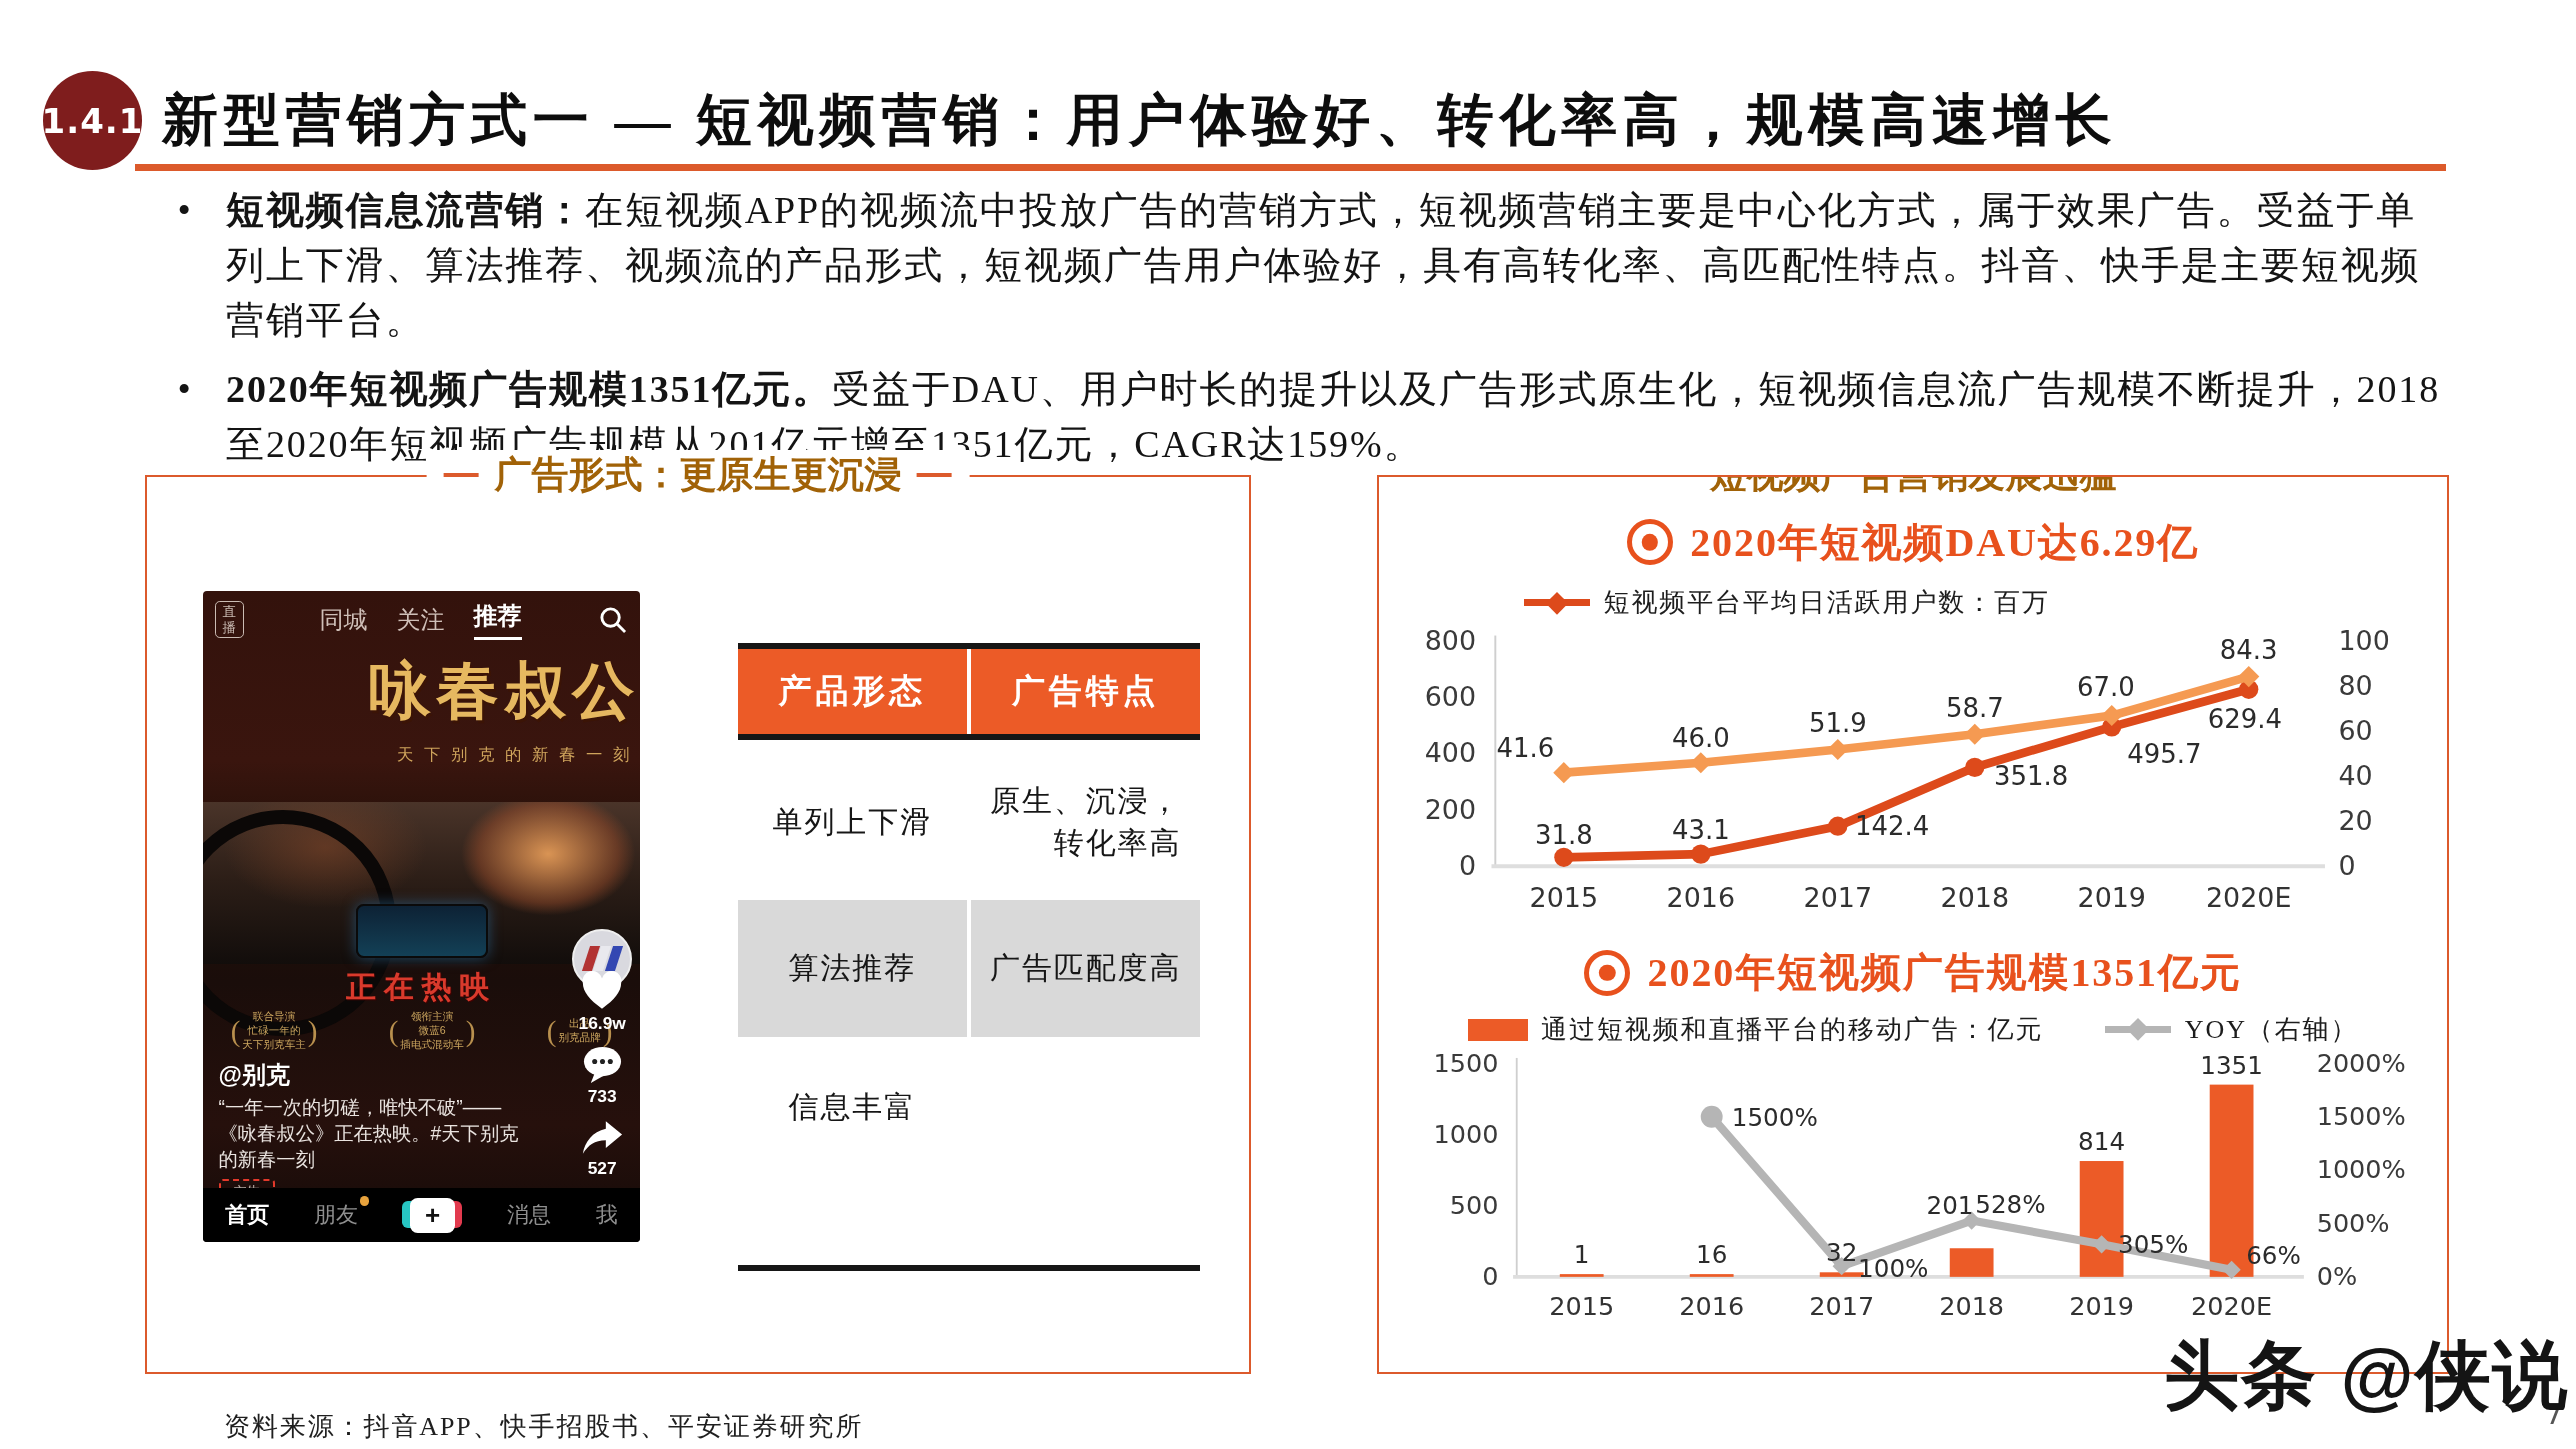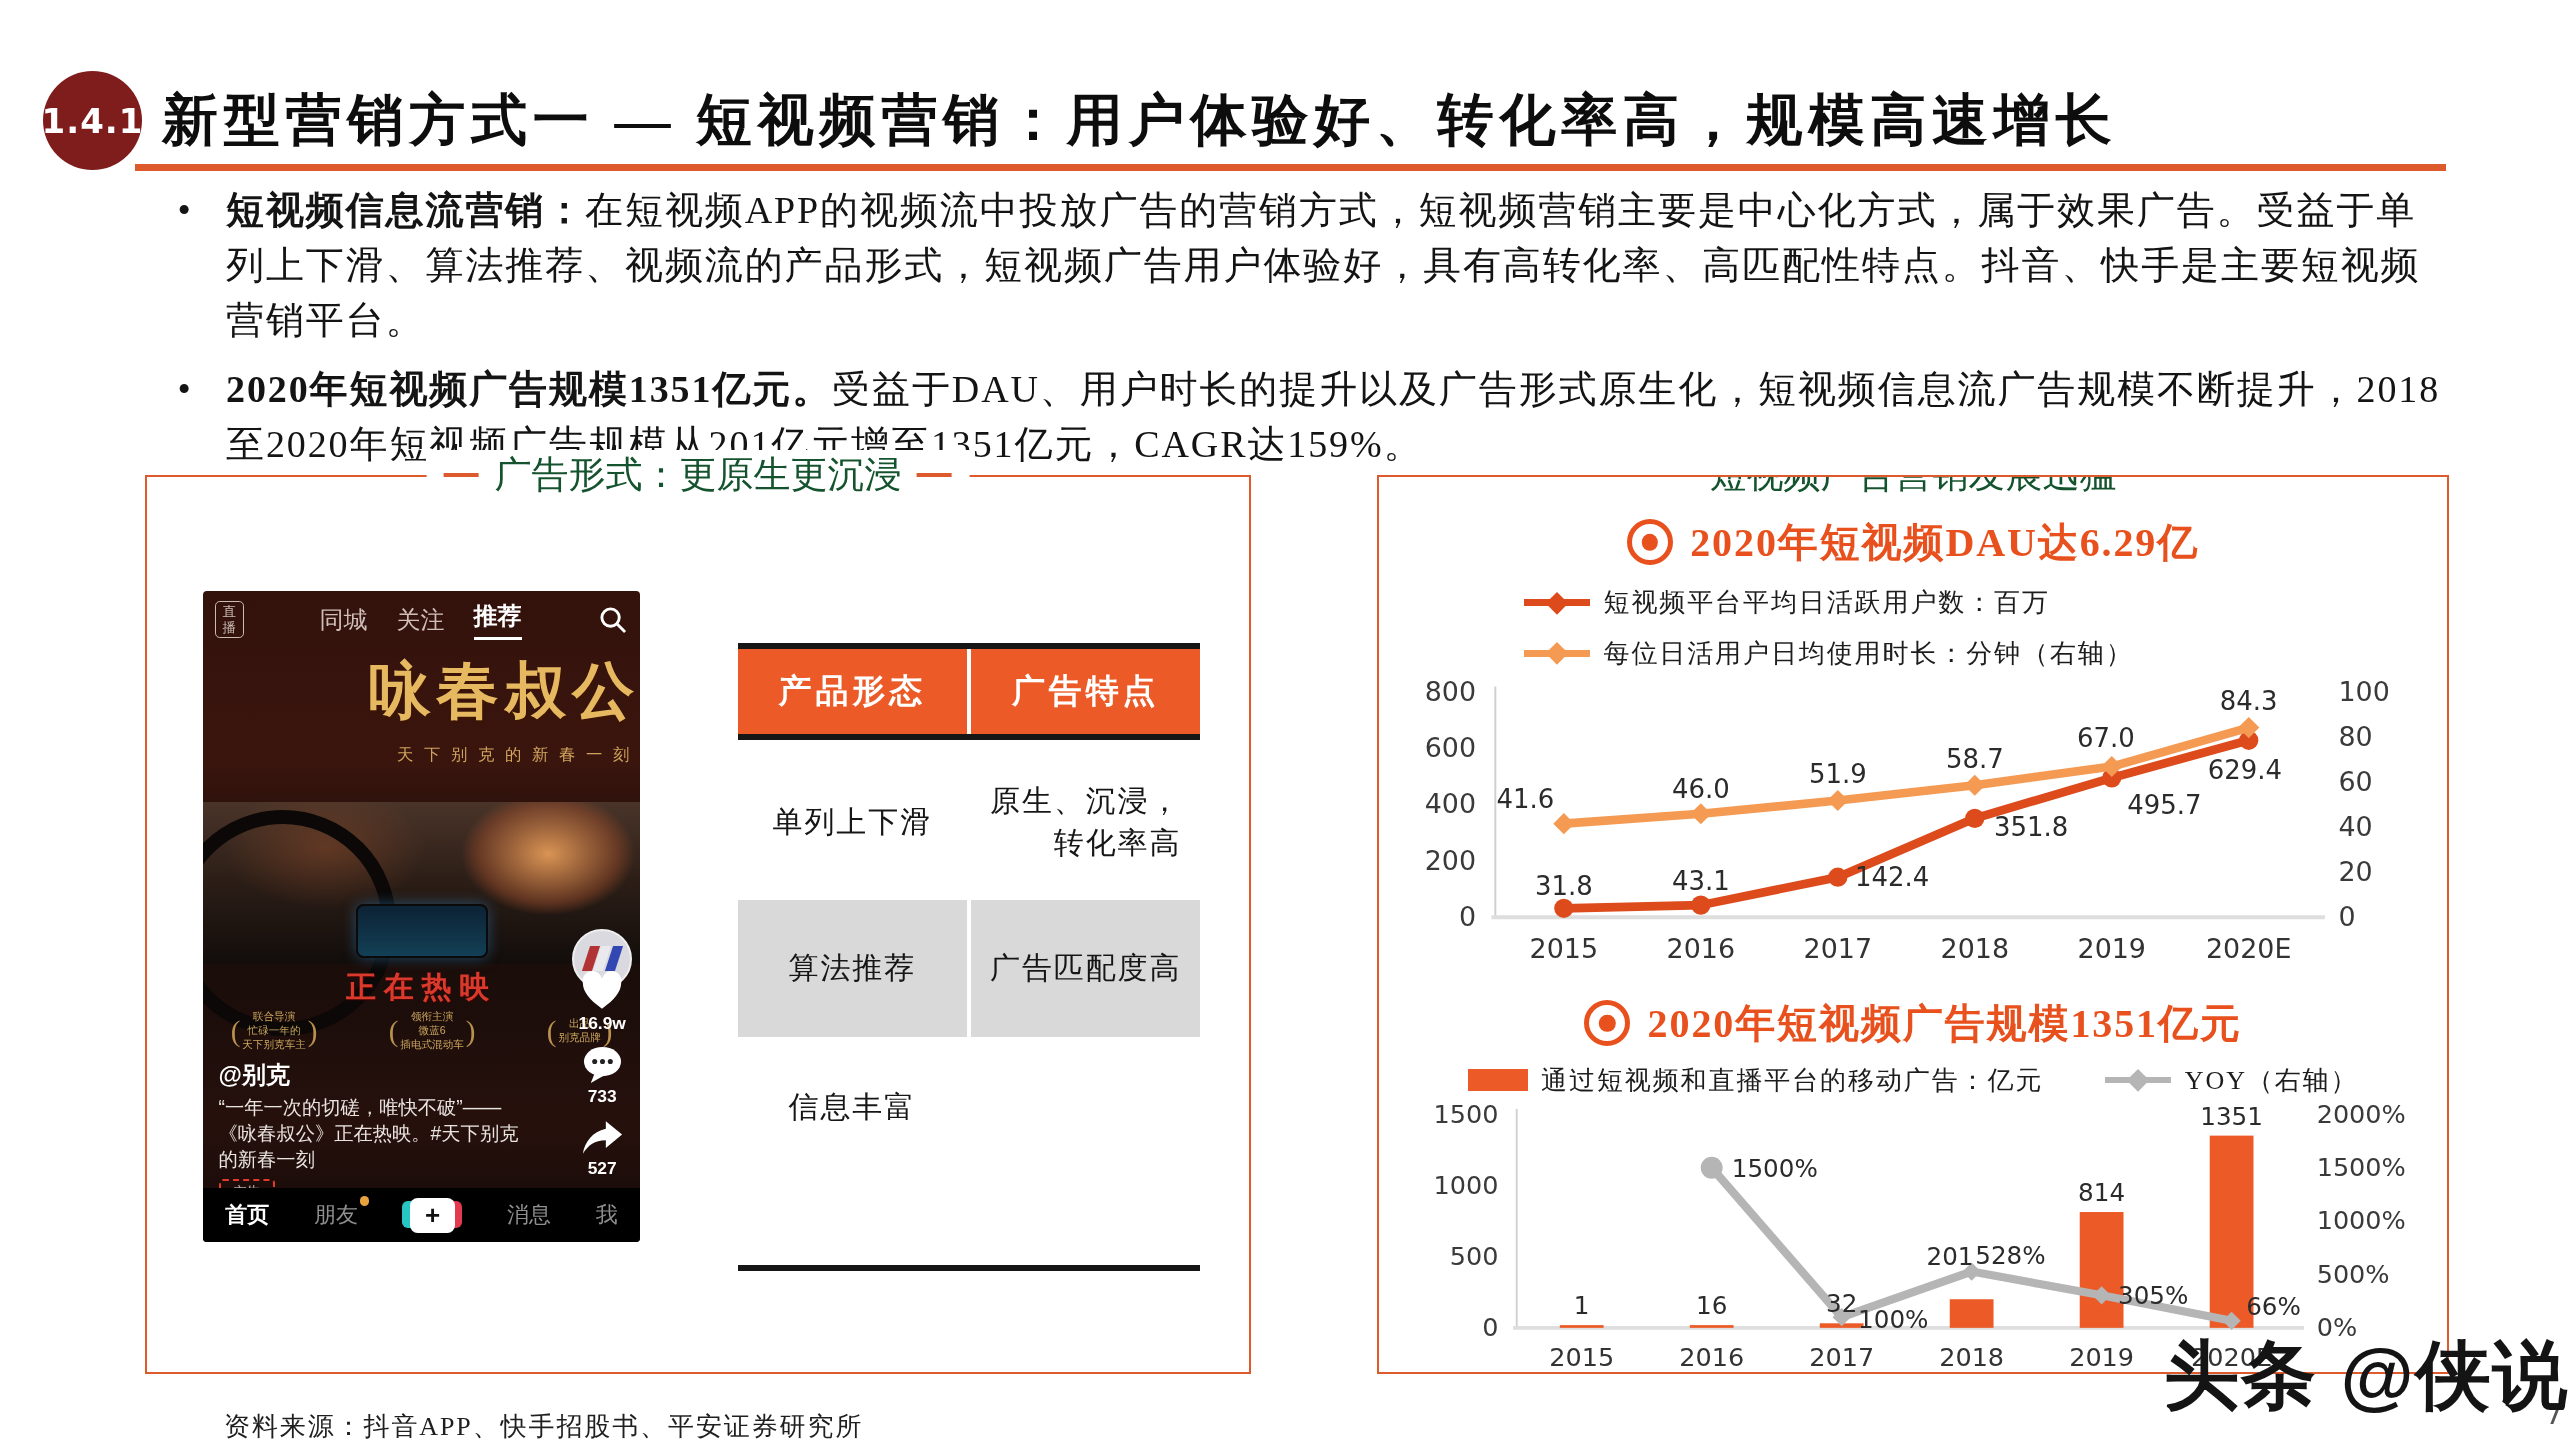--- a/index.html
+++ b/index.html
@@ -19,21 +19,21 @@
   .bullets li{position:relative;padding-left:62px;font-size:38px;line-height:1.45;letter-spacing:1.9px;
               color:#141414;margin-bottom:13.5px;}
   .bullets li::before{content:"•";position:absolute;left:13.5px;top:0;font-size:38px;color:#141414;}
   .bullets .lead{font-weight:700;}
 
   
   .panel{position:absolute;border:2.9px solid #dc5a2c;background:#fff;}
   .panel-left{left:145px;top:475px;width:1102px;height:895px;}
   .panel-right{left:1377px;top:475px;width:1068px;height:895px;overflow:hidden;}
   .panel-title{position:absolute;top:-27px;left:50%;transform:translateX(-50%);background:#fff;
-         padding:0 17.4px;font-size:37px;font-weight:400;color:#14532d;white-space:nowrap;
+         padding:0 17.4px;font-size:37px;font-weight:700;color:#a16207;white-space:nowrap;
          display:flex;align-items:center;gap:15.5px;text-align:right;}
   .panel-title::before,.panel-title::after{content:"";width:35px;height:4.8px;background:#dc5a2c;display:block;}
 
   
   .phone{position:absolute;left:56px;top:114px;width:437px;height:651px;border-radius:3.9px;overflow:hidden;
          background:linear-gradient(180deg,#33120c 0%,#3a150e 26%,#241009 38%,#1a0d0a 60%,#26100c 82%,#140a08 100%);
          font-family:"Liberation Sans",sans-serif;color:#e6ddd8;}
   .p-nav{display:flex;align-items:center;height:46px;padding:5.8px 13.5px 0 11.6px;gap:29px;}
   .live-box{border:1.9px solid #cbbcb4;color:#cbbcb4;font-size:13.5px;line-height:1.15;padding:1.9px 3.9px;
             border-radius:4.8px;width:19.3px;text-align:center;}
@@ -288,26 +288,20 @@
           </span>
         <span class="c-title">2020年短视频DAU达6.29亿</span>
       </div>
       <div class="legend-col">
         <div class="lg-item">
           <span class="lg-line sw-dau">
               <i></i>
             </span>
           <span>短视频平台平均日活跃用户数：百万</span>
         </div>
-        <div class="lg-item">
-          <span class="lg-line sw-time">
-              <i></i>
-            </span>
-          <span>每位日活用户日均使用时长：分钟（右轴）</span>
-        </div>
       </div>
       <svg id="chart1" class="chart-svg" viewBox="0 0 1060 330">
           <line x1="95" y1="12" x2="95" y2="252" stroke="#cfcfcf" stroke-width="2"></line>
           <line x1="91" y1="252" x2="958" y2="252" stroke="#dedede" stroke-width="4"></line>
           <text x="75" y="261" text-anchor="end" font-size="28" fill="#3a3a3a" font-family="DejaVu Sans, sans-serif" font-weight="500">0</text>
           <text x="75" y="202.5" text-anchor="end" font-size="28" fill="#3a3a3a" font-family="DejaVu Sans, sans-serif" font-weight="500">200</text>
           <text x="75" y="144" text-anchor="end" font-size="28" fill="#3a3a3a" font-family="DejaVu Sans, sans-serif" font-weight="500">400</text>
           <text x="75" y="85.5" text-anchor="end" font-size="28" fill="#3a3a3a" font-family="DejaVu Sans, sans-serif" font-weight="500">600</text>
           <text x="75" y="27" text-anchor="end" font-size="28" fill="#3a3a3a" font-family="DejaVu Sans, sans-serif" font-weight="500">800</text>
           <text x="972" y="261" text-anchor="start" font-size="28" fill="#3a3a3a" font-family="DejaVu Sans, sans-serif" font-weight="500">0</text>

